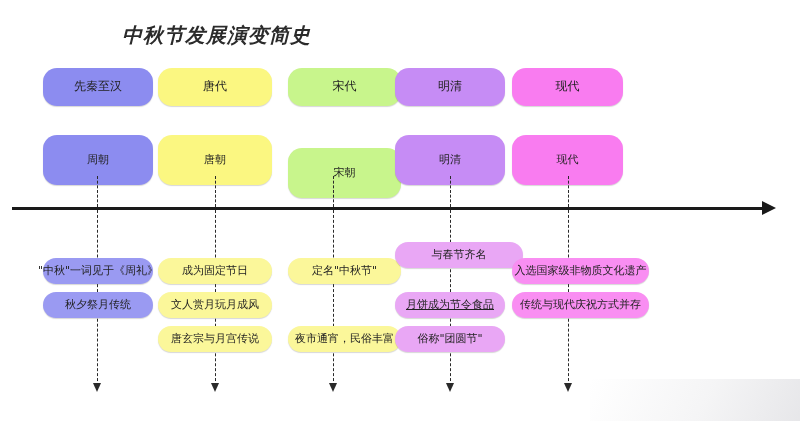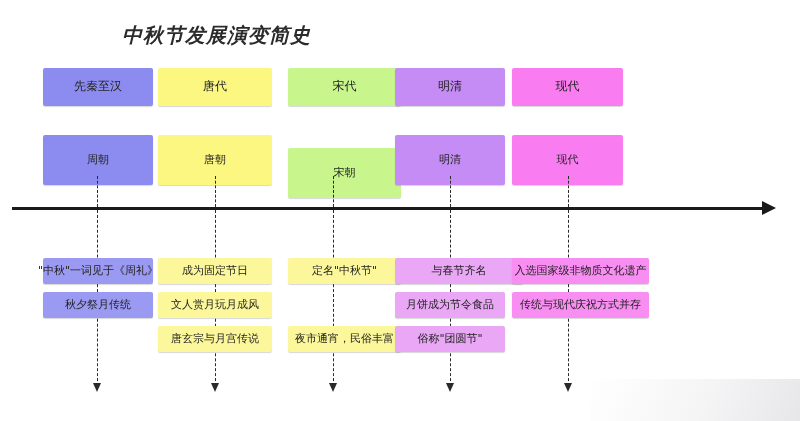--- a/index.html
+++ b/index.html
@@ -46,21 +46,21 @@
 
   
   .box {
     position: absolute;
     box-sizing: border-box;
     display: flex;
     align-items: center;
     justify-content: center;
     font-size: 11px;
     color: #222222;
-    border-radius: 2px;
+    border-radius: 14px;
     box-shadow: 0 1px 1px rgba(0,0,0,0.16);
     text-align: center;
     line-height: 1.1;
     white-space: nowrap;
     padding: 0 3px;
   }
   .box.era    { height: 38px; font-size: 12px; }
   .box.dyn    { height: 50px; font-size: 11px; }
   .box.item   { height: 26px; font-size: 11px; }
 
@@ -158,21 +158,21 @@
   <div class="box item c0" style="left:43px;  top:258px; width:110px;">"中秋"一词见于《周礼》</div>
   <div class="box item c0" style="left:43px;  top:292px; width:110px;">秋夕祭月传统</div>
 
   <div class="box item c1" style="left:158px; top:258px; width:114px;">成为固定节日</div>
   <div class="box item c1" style="left:158px; top:292px; width:114px;">文人赏月玩月成风</div>
   <div class="box item c1" style="left:158px; top:326px; width:114px;">唐玄宗与月宫传说</div>
 
   <div class="box item c2" style="left:277px; top:258px; width:113px;">定名"中秋节"</div>
   <div class="box item c2" style="left:277px; top:326px; width:113px;">夜市通宵，民俗丰富</div>
 
-  <div class="box item c3" style="left:395px; top:258px; width:128px;">与春节齐名</div>
-  <div class="box item c3" style="left:395px; top:292px; width:110px;">月饼成为节令食品</div>
+  <div class="box item c3" style="left:395px; top:242px; width:128px;">与春节齐名</div>
+  <div class="box item c3" style="left:395px; top:292px; width:110px;text-decoration:underline;">月饼成为节令食品</div>
   <div class="box item c3" style="left:395px; top:326px; width:110px;">俗称"团圆节"</div>
 
   <div class="box item c4" style="left:512px; top:258px; width:137px;">入选国家级非物质文化遗产</div>
   <div class="box item c4" style="left:512px; top:292px; width:137px;">传统与现代庆祝方式并存</div>
 
   <div class="corner-wash"></div>
 </div>
 
 </body></html>

